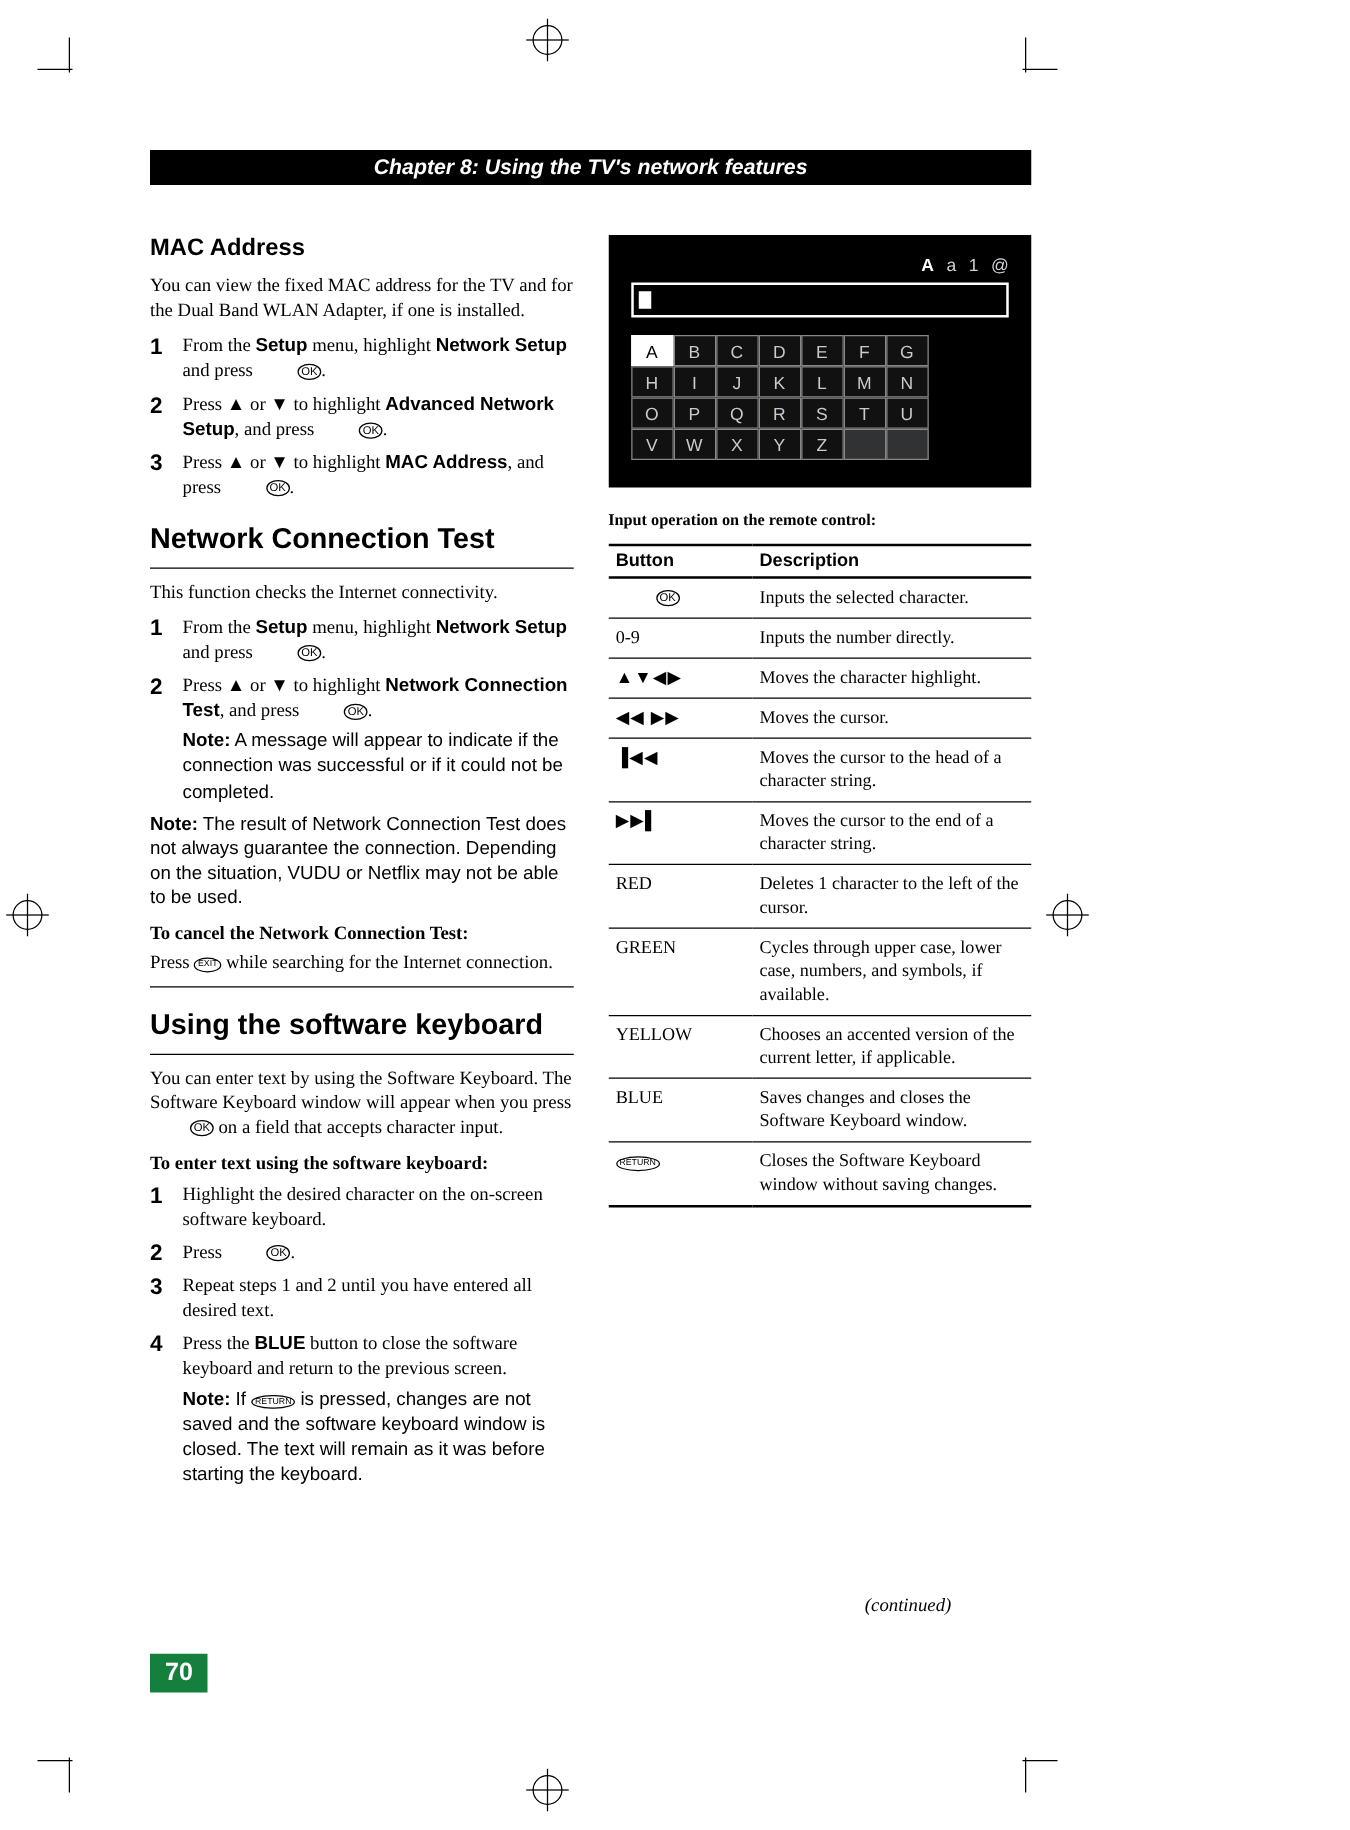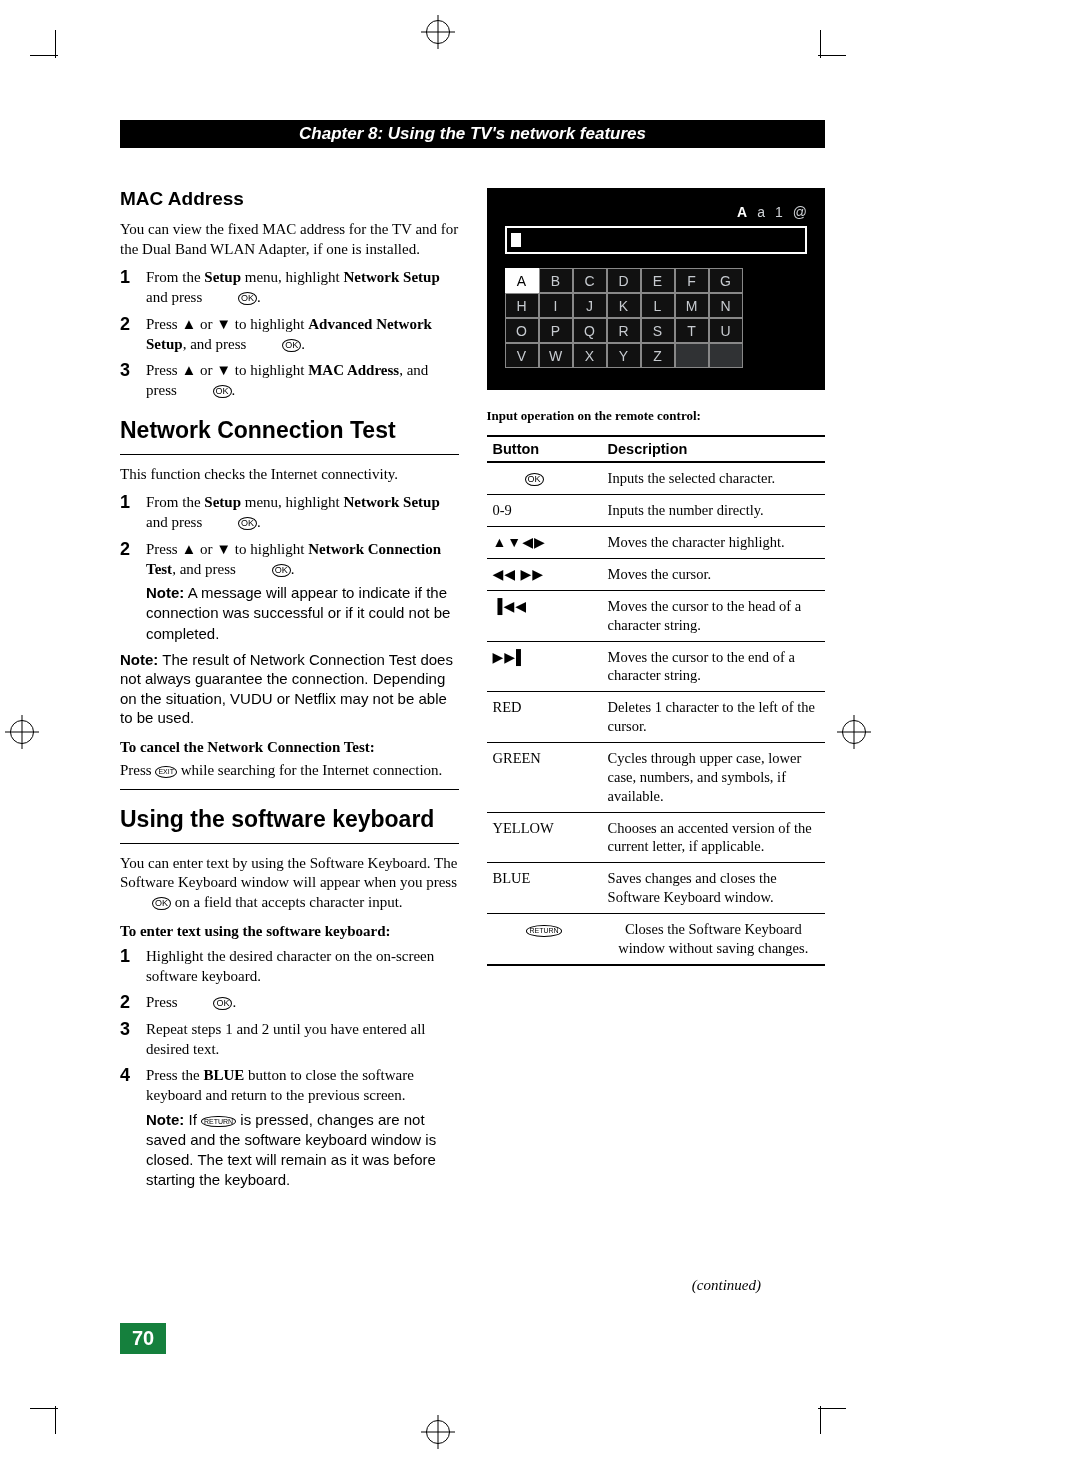--- a/index.html
+++ b/index.html
@@ -52,21 +52,21 @@
   .rule {
     border: none;
     border-top: 1px solid #000;
     margin: 6px 0 10px 0;
   }
   p {
     margin: 0 0 8px 0;
     line-height: 1.3;
   }
   .bold-sans {
-    font-family: Liberation Serif, serif;
+    font-family: Liberation Sans, sans-serif;
     font-weight: bold;
   }
   .red-italic {
     font-family: Arial, Helvetica, sans-serif;
   }
   .red-italic .label {
     font-weight: bold;
   }
   .steps {
     list-style: none;
@@ -193,21 +193,20 @@
     margin-left: 28px;
   }
   table.button-table td {
     border-bottom: 1px solid #000;
     padding: 6px 6px;
     vertical-align: top;
     line-height: 1.3;
   }
   table.button-table tr:last-child td {
     border-bottom: 2px solid #000;
-    text-align: center;
   }
   .arrow-cluster {
     font-size: 14px;
     letter-spacing: 1px;
   }
 
   .page-number {
     position: absolute;
     bottom: 110px;
     left: 120px;

